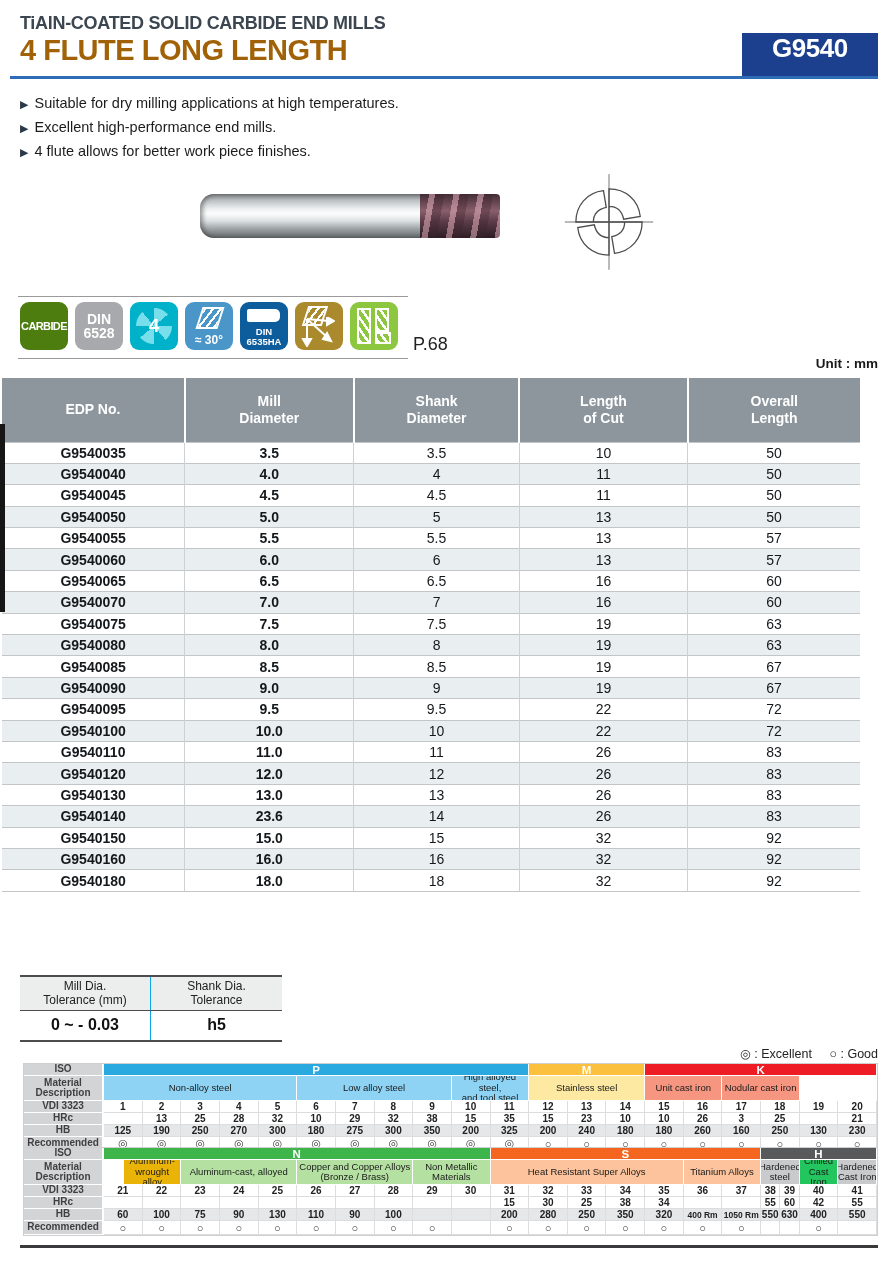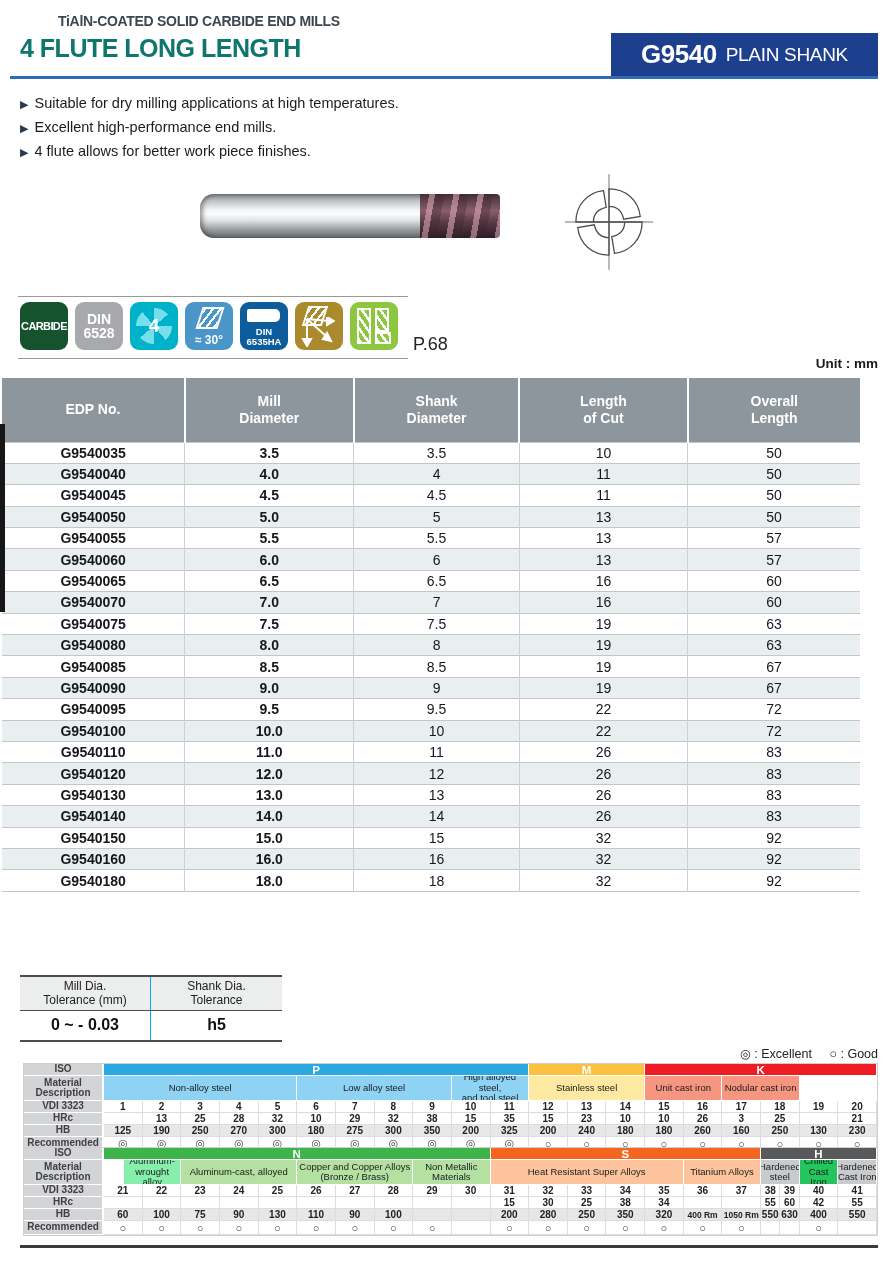--- a/index.html
+++ b/index.html
@@ -1,23 +1,23 @@
 <!DOCTYPE html>
 <html><head>
 <meta charset="utf-8">
 <style>
   * { margin:0; padding:0; box-sizing:border-box; }
   html,body { width:896px; height:1268px; background:#fff; font-family:"Liberation Sans", sans-serif; position:relative; }
   .abs { position:absolute; }
 
   
-  .subtitle { left:20px; top:13px; font-size:14px; font-weight:700; color:#3c4650; letter-spacing:-0.3px;margin-left:38px; }
-  .title    { left:20px; top:34px; font-size:25px; font-weight:700; color:#0f766e; letter-spacing:-0.5px;text-align:center; }
+  .subtitle { left:20px; top:13px; font-size:18px; font-weight:700; color:#3c4650; letter-spacing:-0.3px; }
+  .title    { left:20px; top:34px; font-size:29px; font-weight:700; color:#a16207; letter-spacing:-0.5px;text-align:center; }
   .series-badge { right:18px; top:33px; height:43px; background:#1c3f8e; color:#fff;
-                  display:flex; align-items:center; gap:9px; padding:0 30px; }
+                  display:flex; align-items:center; gap:9px; padding:0 7px;flex-direction:column; }
   .series-badge .code { font-size:26px; font-weight:700; letter-spacing:-0.5px; }
   .series-badge .type { font-size:19px; font-weight:400; letter-spacing:-0.3px; }
   .header-rule { left:10px; right:18px; top:76px; height:3px; background:#2e6cb5; }
 
   
   .features { left:20px; top:92px; }
   .feature { display:flex; align-items:baseline; gap:6px; font-size:14.5px; color:#1c1c1c; line-height:23px; }
   .feature .arr { color:#2b3a49; font-size:11px; }
 
   
@@ -29,21 +29,21 @@
               repeating-linear-gradient(100deg, rgba(224,172,186,0) 0 9px, rgba(224,172,186,.55) 9px 15px, rgba(60,35,45,.35) 15px 24px),
               linear-gradient(180deg,#432d36 0%,#8a5f6c 38%,#5c3c48 62%,#2c1d24 100%); }
   .endview { left:563px; top:172px; }
 
   
   .badge-rule-top { left:18px; top:296px; width:390px; height:1px; background:#9a9a9a; }
   .badge-rule-bot { left:18px; top:358px; width:390px; height:1px; background:#9a9a9a; }
   .badges { left:20px; top:302px; display:flex; align-items:flex-end; gap:7px; }
   .badge { width:48px; height:48px; border-radius:9px; position:relative; overflow:hidden;
            display:flex; align-items:center; justify-content:center; color:#fff; }
-  .b-carbide { background:#14532d; font-weight:700; font-size:11px; letter-spacing:-0.6px; }
+  .b-carbide { background:#4d7c0f; font-weight:700; font-size:11px; letter-spacing:-0.6px; }
   .b-din     { background:#a7a9ac; font-weight:700; font-size:14px; line-height:14px; text-align:center; white-space:pre-line; }
   .b-flute   { background:#00b2c9; }
   .pinwheel  { position:absolute; width:36px; height:36px; left:6px; top:6px; border-radius:50%;
                background:conic-gradient(#77dfeb 0 50deg, rgba(0,0,0,0) 50deg 90deg,
                                          #77dfeb 90deg 140deg, rgba(0,0,0,0) 140deg 180deg,
                                          #77dfeb 180deg 230deg, rgba(0,0,0,0) 230deg 270deg,
                                          #77dfeb 270deg 320deg, rgba(0,0,0,0) 320deg 360deg); }
   .b-flute .n { position:relative; font-size:19px; font-weight:700; }
   .b-helix { background:#4a96c8; }
   .hatch-par { position:absolute; left:14px; top:5px; width:22px; height:22px; transform:skewX(-18deg);
@@ -335,21 +335,21 @@
         </tr>
         <tr>
           <td class="b">G9540130</td>
           <td class="b">13.0</td>
           <td>13</td>
           <td>26</td>
           <td>83</td>
         </tr>
         <tr class="alt">
           <td class="b">G9540140</td>
-          <td class="b">14.0</td>
+          <td class="b">23.6</td>
           <td>14</td>
           <td>26</td>
           <td>83</td>
         </tr>
         <tr>
           <td class="b">G9540150</td>
           <td class="b">15.0</td>
           <td>15</td>
           <td>32</td>
           <td>92</td>
@@ -491,21 +491,21 @@
     <div class="mcell mrec">○</div>
     <div class="mcell mrec">○</div>
   </div>
 <div class="abs mat m2" id="mat2" style="grid-template-columns: 80px repeat(17, 1fr) 0.5fr 0.5fr 1fr 1fr; grid-template-rows: 12px 25px 12px 12px 12px 14px;">
     <div class="mcell mlabel">ISO</div>
     <div class="mcell miso" style="grid-column: span 10; background: rgb(61, 181, 74);">N</div>
     <div class="mcell miso" style="grid-column: span 7; background: rgb(244, 102, 31);">S</div>
     <div class="mcell miso" style="grid-column: span 4; background: rgb(88, 89, 91);">H</div>
     <div class="mcell mlabel">Material
 Description</div>
-    <div class="mcell mmat" style="grid-column: span 2; background: #86efac; margin-left: 20px;">Aluminum-
+    <div class="mcell mmat" style="grid-column: span 2; background: #eab308; margin-left: 20px;">Aluminum-
 wrought alloy</div>
     <div class="mcell mmat" style="grid-column: span 3; background: rgb(180, 224, 162);">Aluminum-cast, alloyed</div>
     <div class="mcell mmat" style="grid-column: span 3; background: rgb(180, 224, 162);">Copper and Copper Alloys
 (Bronze / Brass)</div>
     <div class="mcell mmat" style="grid-column: span 2; background: rgb(180, 224, 162);">Non Metallic
 Materials</div>
     <div class="mcell mmat" style="grid-column: span 5; background: rgb(252, 195, 156);">Heat Resistant Super Alloys</div>
     <div class="mcell mmat" style="grid-column: span 2; background: rgb(252, 195, 156);">Titanium Alloys</div>
     <div class="mcell mmat" style="grid-column: span 2; background: rgb(201, 202, 204);">Hardened
 steel</div>

